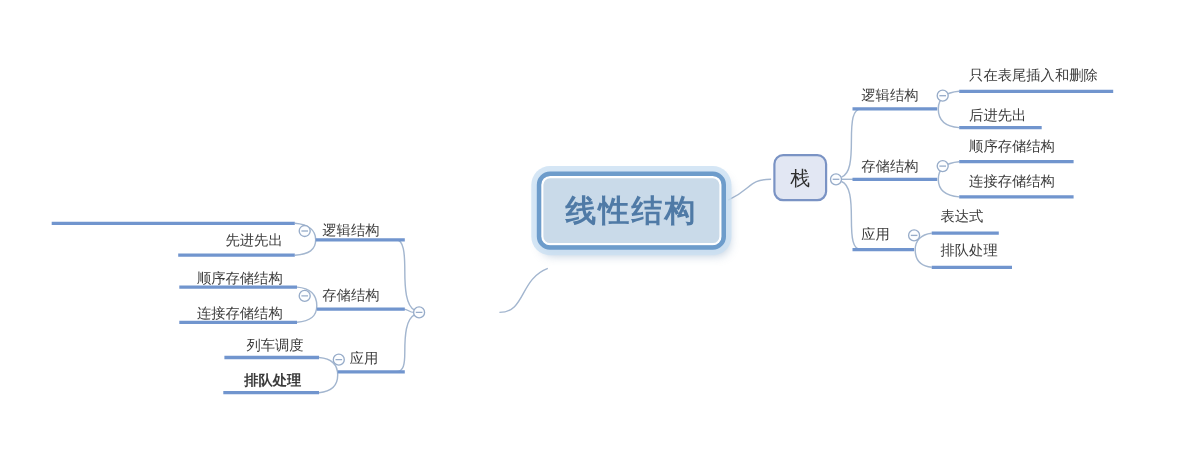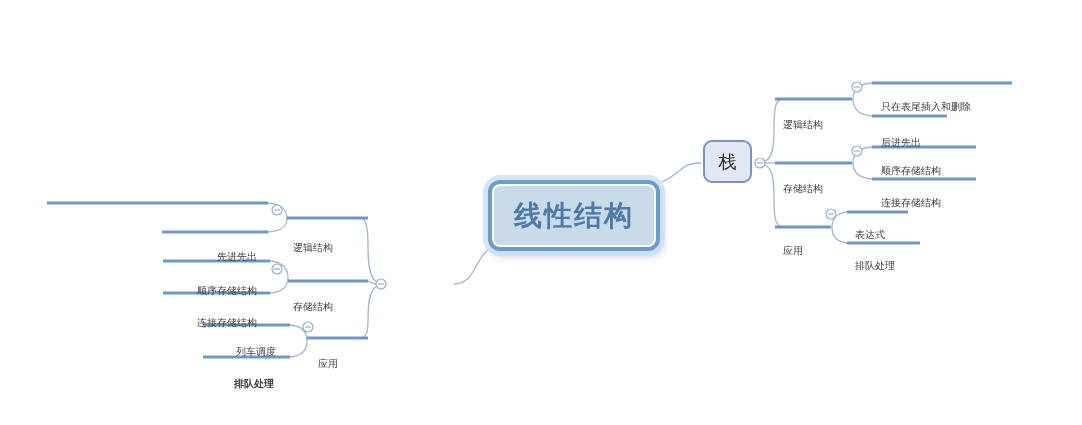--- a/index.html
+++ b/index.html
@@ -2,32 +2,31 @@
 <html><head>
 <meta charset="utf-8">
 <style>
   html,body{margin:0;padding:0;background:#fff;}
   .canvas{
     position:relative;width:1082px;height:425px;background:#FFFFFF;overflow:hidden;
     font-family:"DejaVu Sans","Liberation Sans",sans-serif;
   }
   .wires{position:absolute;left:0;top:0;}
   .lbl{
-    position:absolute;font-size:10px;line-height:15px;color:#3B3B3B;
+    position:absolute;font-size:13px;line-height:15px;color:#3B3B3B;
     white-space:nowrap;
-    margin-top:37px;
   }
   .lbl.r{text-align:right;}
   .node{
     position:absolute;display:flex;align-items:center;justify-content:center;
     background:#E2E7F3;border:2px solid #7A93C4;border-radius:9px;
     color:#2F2F2F;font-size:18px;box-sizing:border-box;
   }
   .central{
-    position:absolute;left:488px;top:180px;width:172px;height:71px;
+    position:absolute;left:488px;top:156px;width:172px;height:71px;
     display:flex;align-items:center;justify-content:center;
     background:#C9DAE9;border:4px solid #6D9CCB;border-radius:12px;
     box-sizing:border-box;
     box-shadow:0 0 0 5px rgba(203,224,242,0.8), 3px 5px 9px rgba(121,153,186,0.45),
                inset 0 0 0 2px #FFFFFF;
     color:#4F7AA6;font-size:28px;font-weight:bold;letter-spacing:2px;
   }
 </style>
 </head>
 <body>

